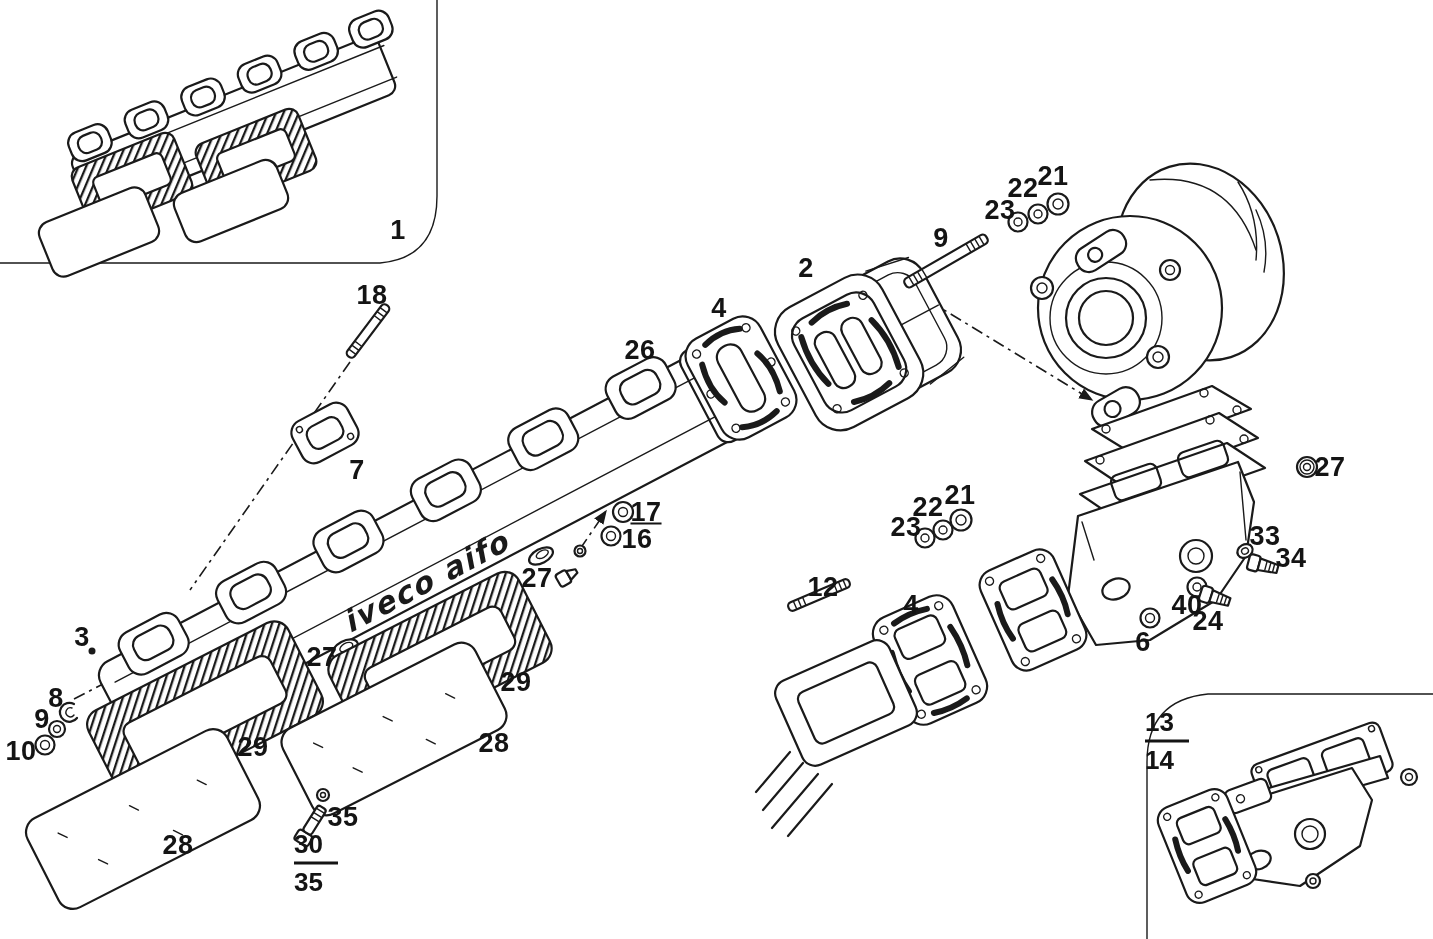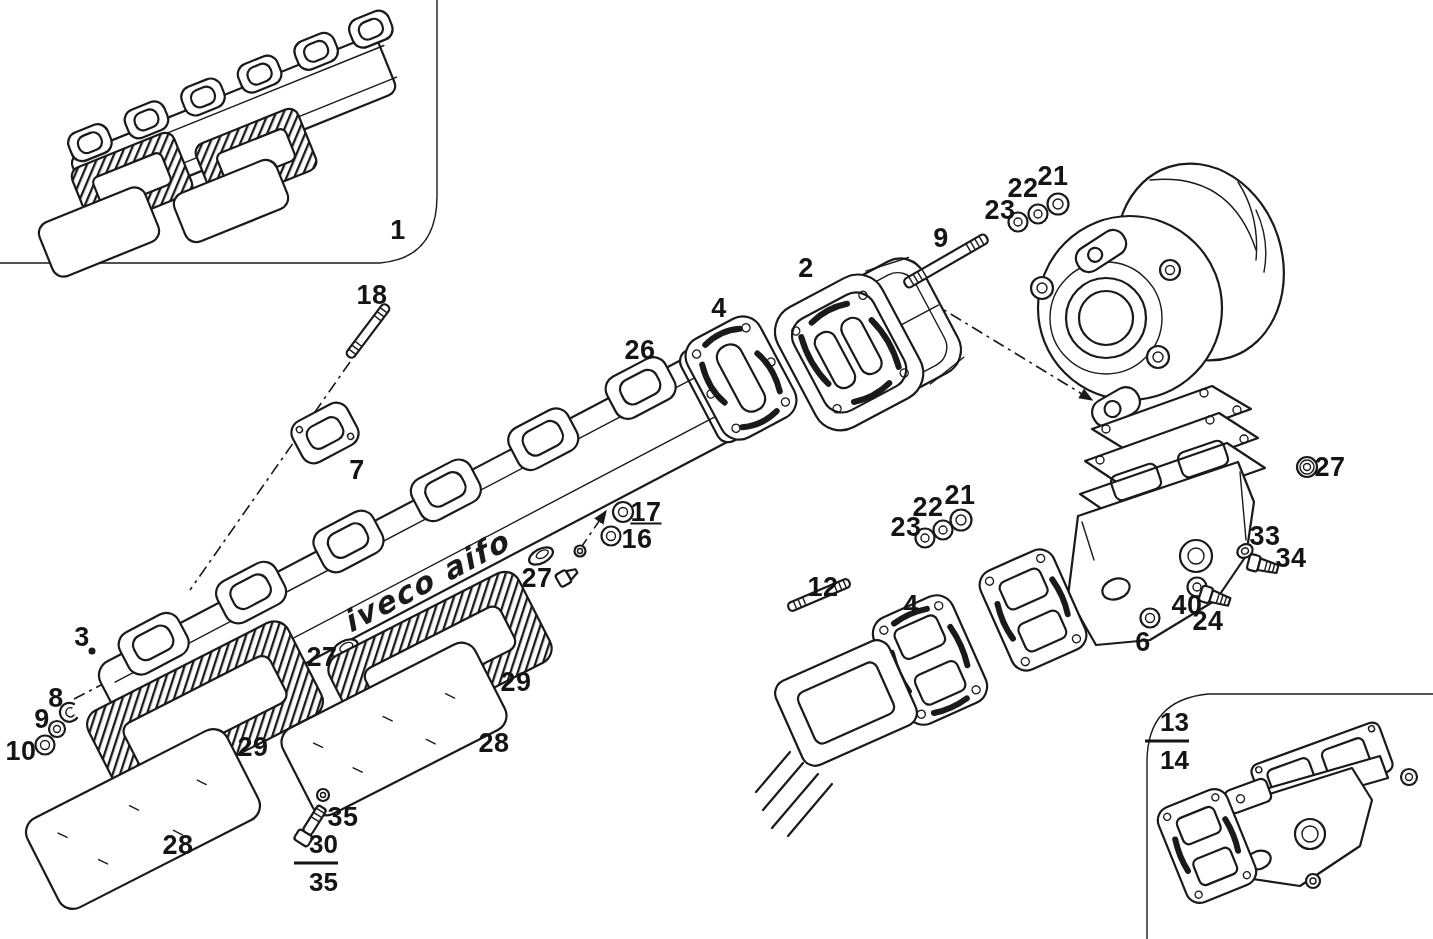--- a/index.html
+++ b/index.html
@@ -4,21 +4,21 @@
 <style>
   html,body{margin:0;padding:0;background:#fff;}
   .stage{position:relative;width:1433px;height:939px;background:#ffffff;overflow:hidden;
          font-family:"Liberation Sans",sans-serif;}
   .stage svg{position:absolute;left:0;top:0;}
   #callout-layer{position:absolute;left:0;top:0;width:100%;height:100%;pointer-events:none;}
   .callout{position:absolute;transform:translate(-50%,-50%);
            font:600 27px "Liberation Sans",sans-serif;color:#141414;
            letter-spacing:.5px;white-space:nowrap;}
   .fraction{position:absolute;transform:translate(-50%,-50%);display:flex;
-            flex-direction:column;align-items:flex-end;line-height:1.0;
+            flex-direction:column;align-items:flex-start;line-height:1.0;
             font:600 26px "Liberation Sans",sans-serif;color:#141414;}
   .fraction .bar{display:block;width:44px;height:0;border-top:3px solid #141414;margin:2px 0;}
   
   .o{fill:#ffffff;stroke:#1a1a1a;stroke-width:2.2;stroke-linejoin:round;stroke-linecap:round;}
   .l{fill:none;stroke:#1a1a1a;stroke-width:2.2;stroke-linejoin:round;stroke-linecap:round;}
   .t{stroke-width:1.4;}
   .h{fill:url(#hatch);stroke:#1a1a1a;stroke-width:2.2;stroke-linejoin:round;}
   .dd{fill:none;stroke:#1a1a1a;stroke-width:1.6;stroke-dasharray:12 5 3 5;}
   .slot{fill:none;stroke:#1a1a1a;stroke-width:6;stroke-linecap:round;}
   .blk{fill:#1a1a1a;stroke:none;}

